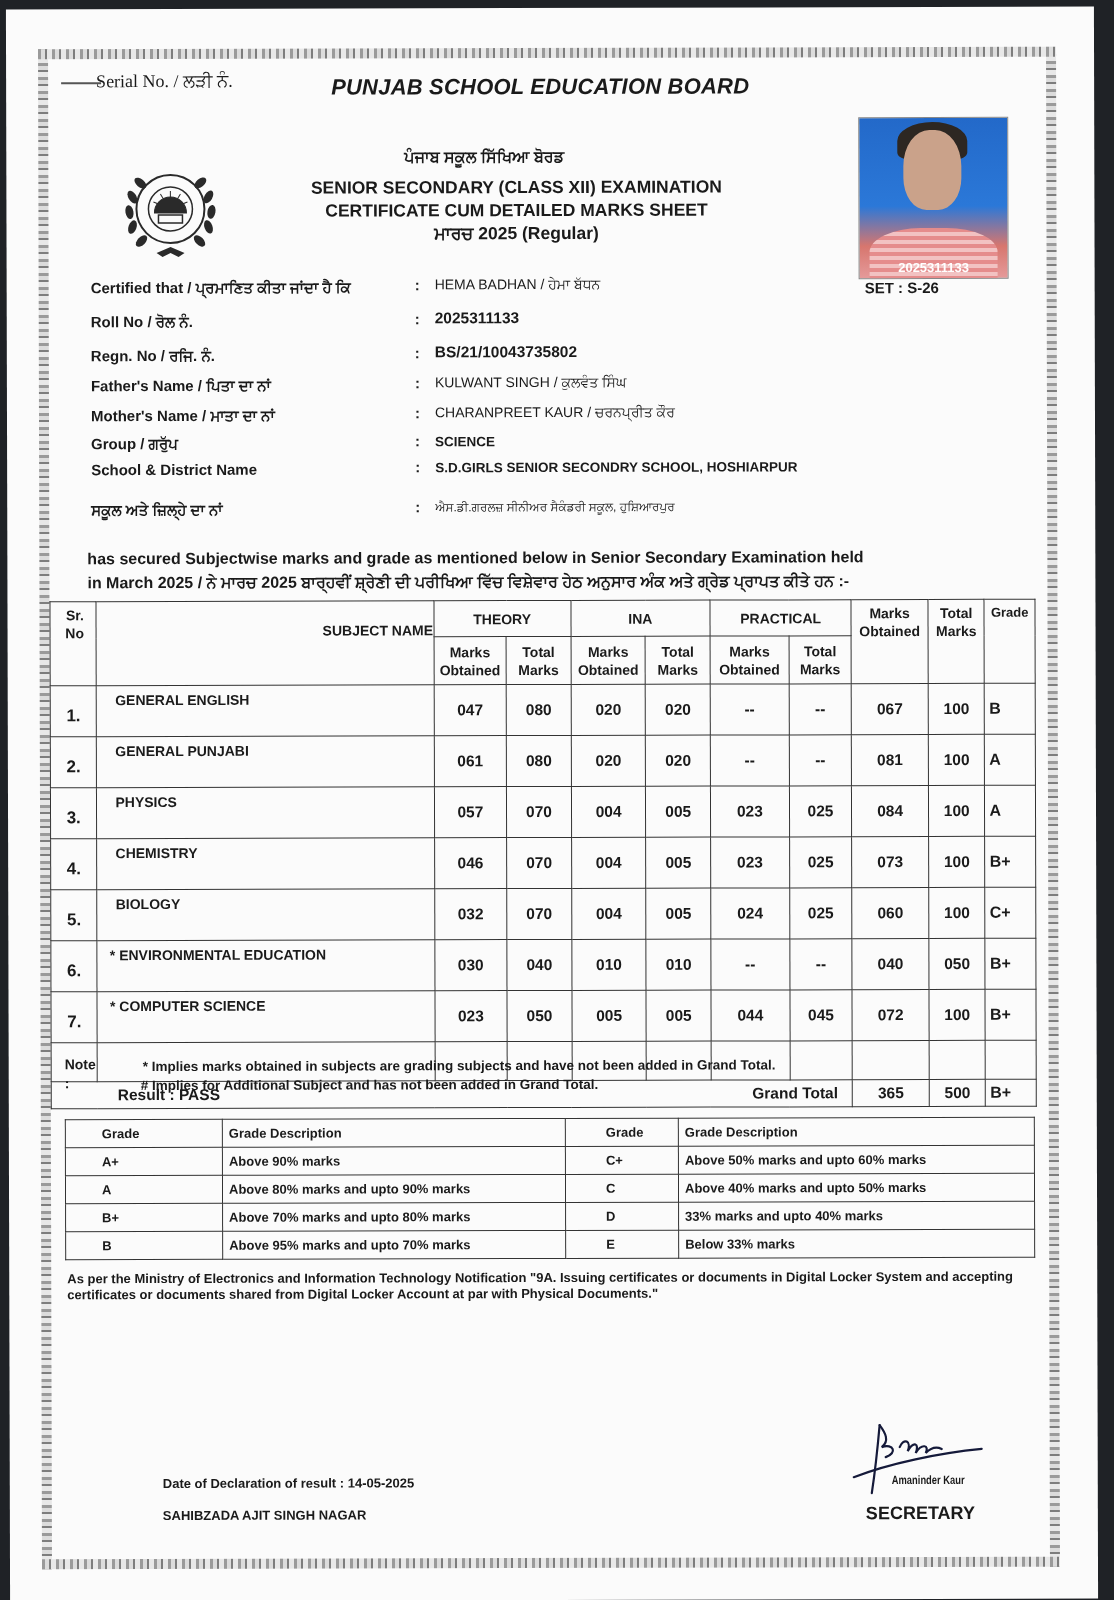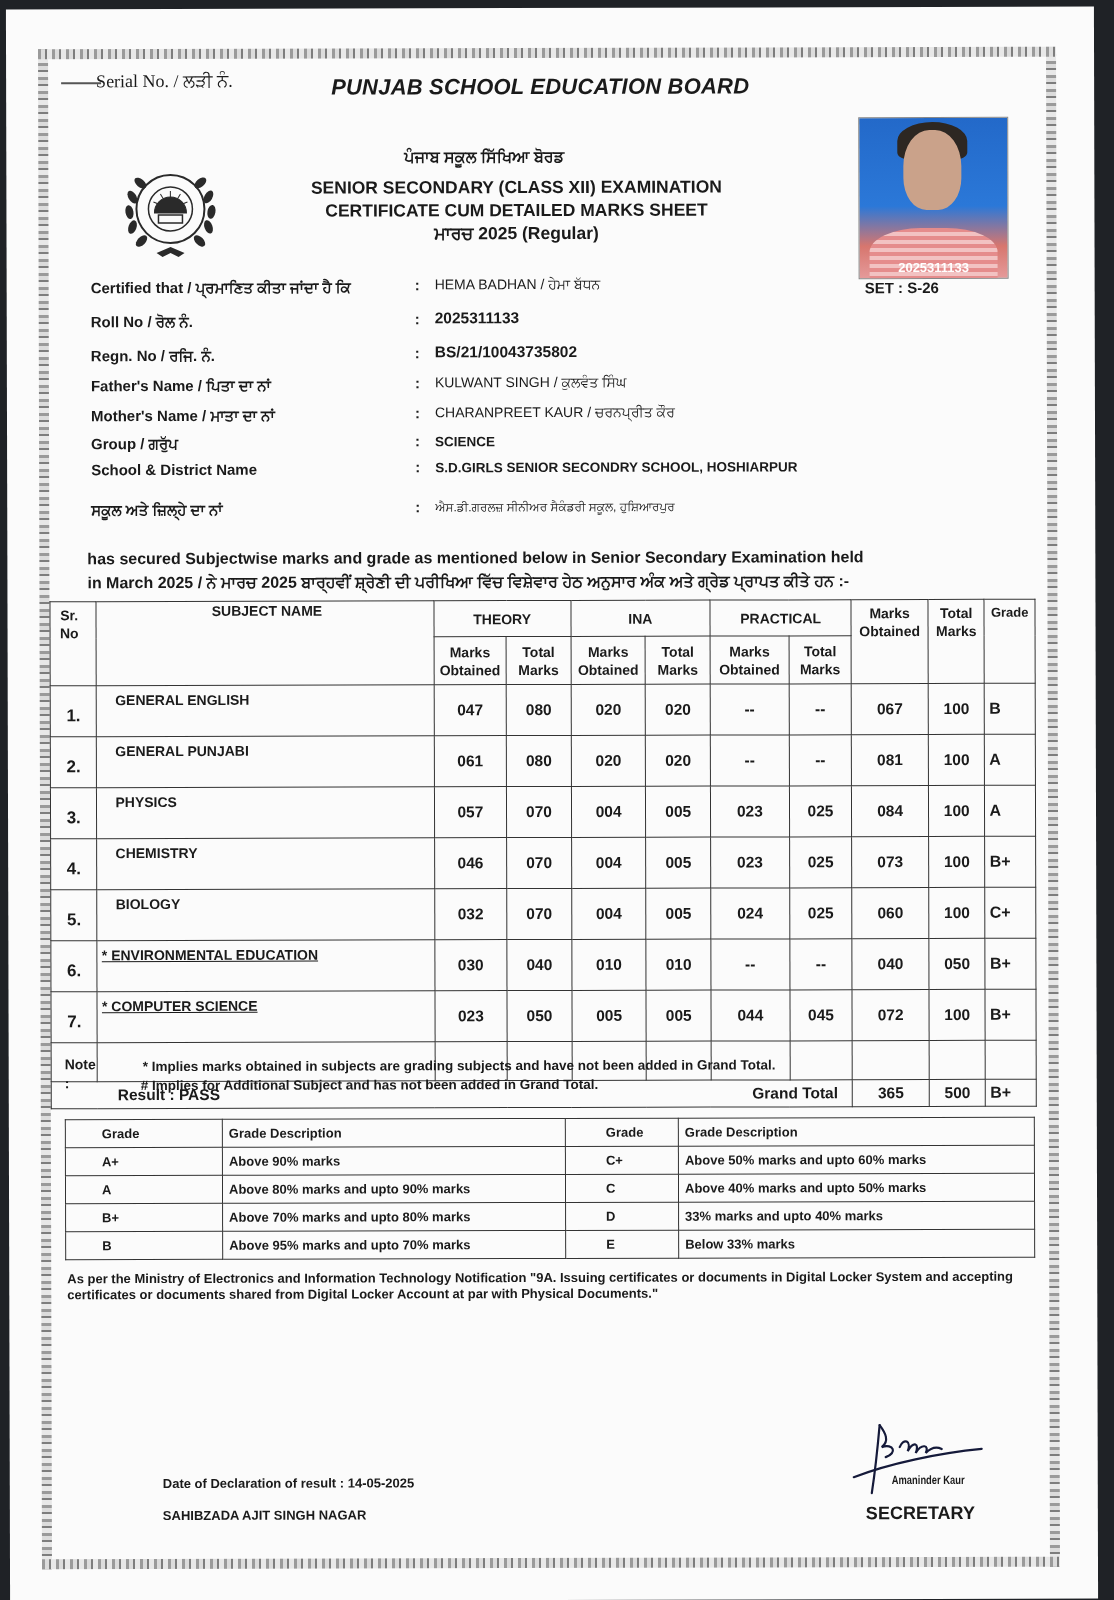--- a/index.html
+++ b/index.html
@@ -47,21 +47,21 @@
   .info-val { left: 428px; font-size: 14px; }
   .info-val.bold { font-weight: bold; font-size: 15.5px; }
 
   .secured { left: 80px; top: 538px; font-size: 16px; font-weight: bold; line-height: 24px; width: 880px; }
 
   table.marks { position: absolute; left: 42px; top: 592px; width: 986px; border-collapse: collapse; font-weight: bold; }
   table.marks td, table.marks th { border: 1.5px solid #333; padding: 0; }
   table.marks th { font-size: 14px; font-weight: bold; vertical-align: middle; line-height: 18px; }
   table.marks td { font-size: 15.5px; text-align: center; height: 40px; }
   table.marks td.sub { text-align: left; vertical-align: top; padding: 6px 0 0 18px; font-size: 14px; }
-  table.marks td.sub.ast { padding-left: 4px; text-decoration: underline; }
+  table.marks td.sub.ast { padding-left: 12px; }
   table.marks td.sr { font-size: 17px; padding-top: 10px; }
   table.marks td.grade { text-align: left; padding-left: 4px; font-size: 16px; }
   table.marks tr.result td { height: 26px; }
   table.marks tr.empty td { height: 38px; }
 
   .note { left: 56px; top: 1046px; font-size: 13.5px; font-weight: bold; line-height: 19px; }
   .note .lbl { position: absolute; left: 0; top: 0; font-size: 14px; }
   .note .l1 { position: absolute; left: 78px; top: 2px; white-space: nowrap; }
   .note .l2 { position: absolute; left: 76px; top: 21px; white-space: nowrap; }
 
@@ -180,22 +180,22 @@
       <col style="width:74px">
         <col style="width:64px">
       <col style="width:78px">
         <col style="width:62px">
       <col style="width:76px">
         <col style="width:56px">
         <col style="width:50px">
     </colgroup>
     <tbody>
         <tr style="height:36px">
-      <th rowspan="2" style="text-align:center;vertical-align:top;padding:4px 12px 0 4px">Sr. No</th>
-      <th rowspan="2" style="text-align:center;vertical-align:top;padding:0 0 0 4px">SUBJECT NAME</th>
+      <th rowspan="2" style="text-align:right;vertical-align:top;padding:4px 12px 0 4px">Sr. No</th>
+      <th rowspan="2" style="text-align:right;vertical-align:top;padding:20px 0 0 4px">SUBJECT NAME</th>
       <th colspan="2">THEORY</th>
       <th colspan="2">INA</th>
       <th colspan="2">PRACTICAL</th>
       <th rowspan="2" style="vertical-align:top;padding-top:4px">Marks Obtained</th>
       <th rowspan="2" style="vertical-align:top;padding-top:4px">Total Marks</th>
       <th rowspan="2" style="vertical-align:top;padding-top:4px;font-size:13px">Grade</th>
     </tr>
     <tr style="height:48px">
       <th>Marks Obtained</th>
       <th>Total Marks</th>

